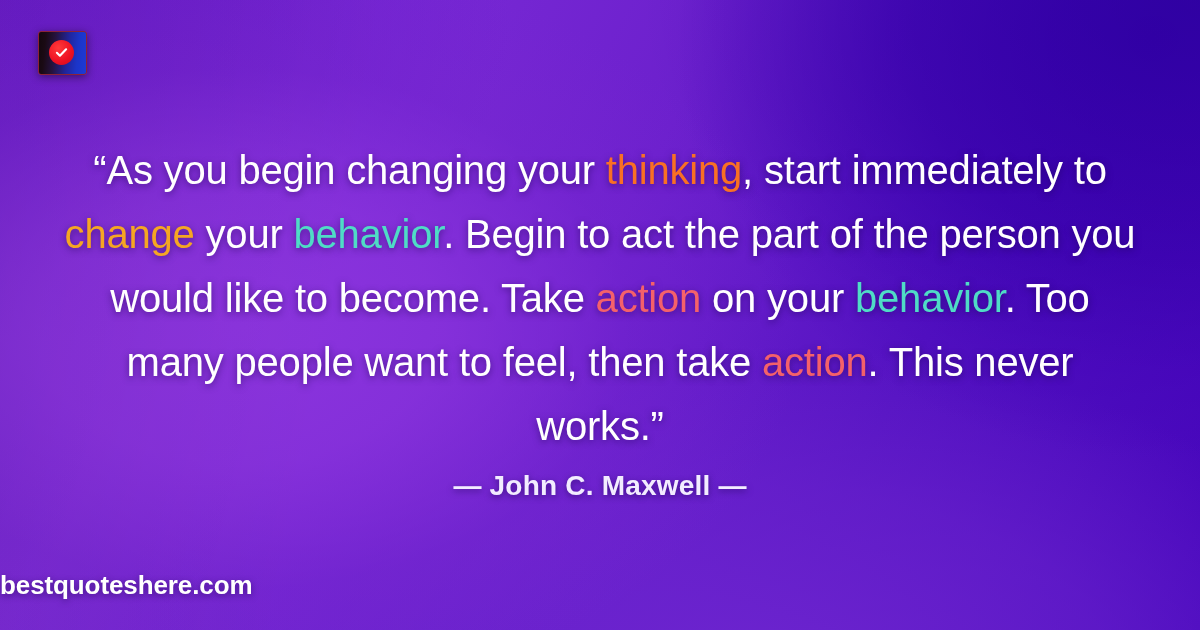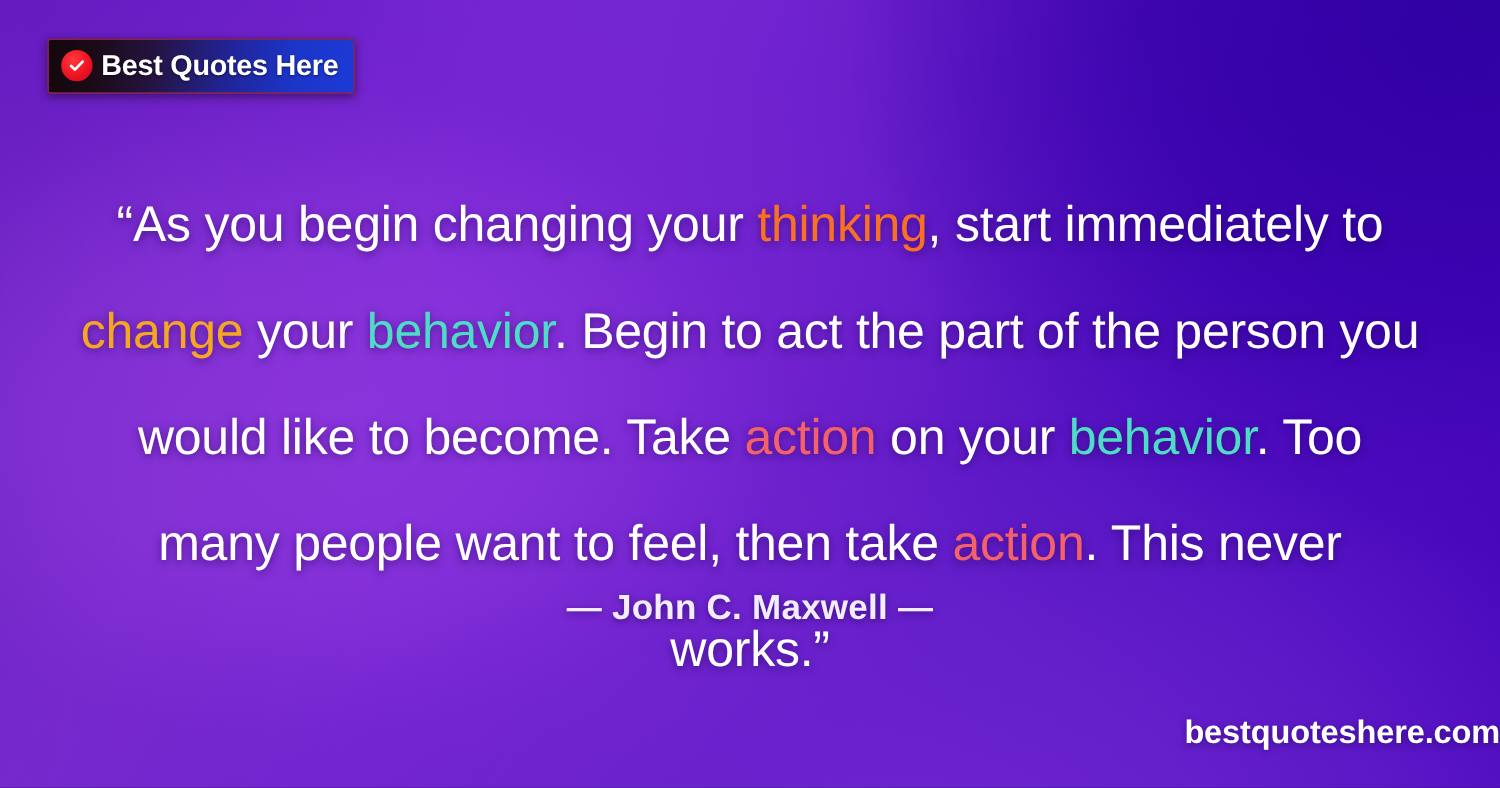--- a/index.html
+++ b/index.html
@@ -78,21 +78,21 @@
   
   .quote {
     position: absolute;
     left: 0;
     right: 0;
     top: 138px;
     padding: 0 62px;
     text-align: center;
     color: #ffffff;
     font-size: 40px;
-    line-height: 85px;
+    line-height: 64px;
     font-weight: 400;
     letter-spacing: -0.2px;
     text-shadow: 0 2px 7px rgba(28,0,78,0.55);
     z-index: 4;
   }
   .quote .hl { font-weight: 400; }
 
   
   .author {
     position: absolute;
@@ -107,41 +107,40 @@
     text-shadow: 0 2px 6px rgba(26,0,72,0.55);
     z-index: 4;
   }
 
   
   .site {
     position: absolute;
     left: 0;
     right: 0;
     top: 570px;
-    text-align: right;
+    text-align: left;
     color: #ffffff;
     font-size: 26px;
     font-weight: 700;
     letter-spacing: -0.1px;
     text-shadow: 0 2px 6px rgba(26,0,72,0.5);
     z-index: 4;
   }
 </style>
 </head>
 <body>
 
 <div class="canvas">
 
   <div class="badge">
     <span class="badge-check">
       <svg width="15" height="15" viewBox="0 0 16 16" aria-hidden="true">
         <path d="M3.1 8.3 L6.3 11.4 L12.9 4.6" fill="none" stroke="#ffffff" stroke-width="2.3" stroke-linecap="round" stroke-linejoin="round"></path>
       </svg>
     </span>
-    <span class="badge-label">Best Quotes Here</span>
   </div>
 
   <div class="quote"><span class="hl" style="color: rgb(255, 255, 255);">“As you begin changing your </span><span class="hl" style="color: rgb(249, 112, 36);">thinking</span><span class="hl" style="color: rgb(255, 255, 255);">, start immediately to </span><span class="hl" style="color: rgb(245, 166, 35);">change</span><span class="hl" style="color: rgb(255, 255, 255);"> your </span><span class="hl" style="color: rgb(79, 220, 198);">behavior</span><span class="hl" style="color: rgb(255, 255, 255);">. Begin to act the part of the person you would like to become. Take </span><span class="hl" style="color: rgb(244, 97, 106);">action</span><span class="hl" style="color: rgb(255, 255, 255);"> on your </span><span class="hl" style="color: rgb(79, 220, 198);">behavior</span><span class="hl" style="color: rgb(255, 255, 255);">. Too many people want to feel, then take </span><span class="hl" style="color: rgb(244, 97, 106);">action</span><span class="hl" style="color: rgb(255, 255, 255);">. This never works.”</span></div>
 
   <div class="author">— John C. Maxwell —</div>
 
   <div class="site">bestquoteshere.com</div>
 
 </div>
 

